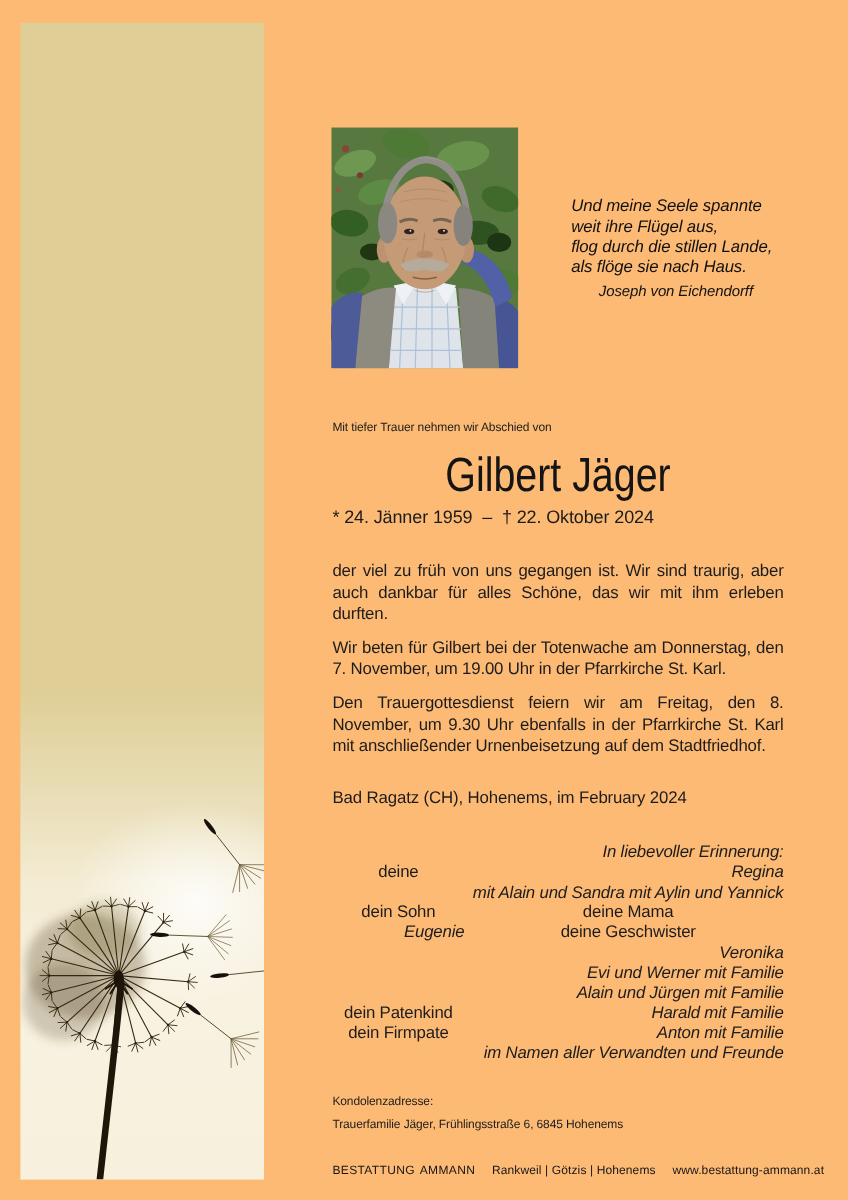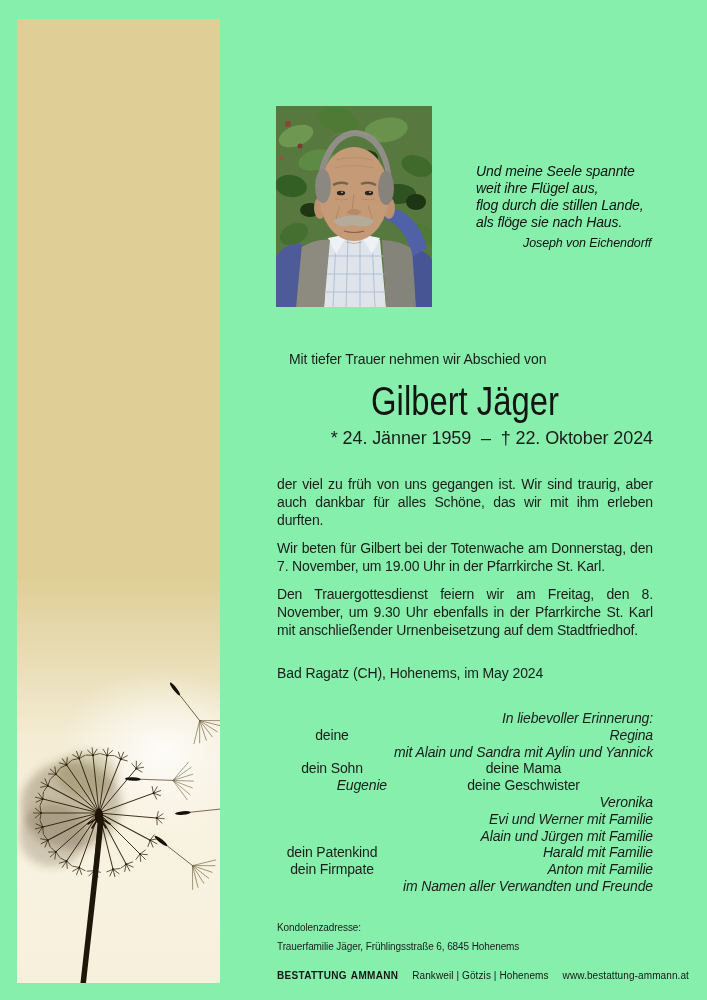--- a/index.html
+++ b/index.html
@@ -1,57 +1,57 @@
 <!DOCTYPE html>
 <html><head>
 <meta charset="utf-8">
 <style>
   * { margin:0; padding:0; box-sizing:border-box; }
   html,body { background:#ffffff; }
   body { width:707px; height:1000px; font-family:"Liberation Sans","DejaVu Sans",sans-serif; color:#1c1c1c; }
-  .page { position:relative; width:707px; height:1000px; background:#86efac; overflow:hidden; }
+  .page { position:relative; width:707px; height:1000px; background:#fdba74; overflow:hidden; }
 
   
   .side-panel {
     position:absolute; left:17px; top:19px; width:203px; height:964px;
     background:
       radial-gradient(ellipse 150px 120px at 72% 76%, rgba(255,255,255,0.85), rgba(255,255,255,0) 70%),
       linear-gradient(to bottom,#dfcf97 0%,#dfcf97 58%,#e8dcb4 66%,#f3ebd2 74%,#f8f2e1 84%,#f6f0dc 100%);
     overflow:hidden;
   }
   .side-panel svg { position:absolute; left:0; bottom:0; display:block; }
 
   
   .content { position:absolute; left:277px; top:106px; width:376px; }
 
   .photo-row { display:flex; align-items:flex-start; }
   .photo { width:156px; height:201px; flex:0 0 auto; margin-left:-1px; overflow:hidden; }
   .quote { margin-left:44px; margin-top:57px; font-style:italic; font-size:14px; line-height:17px; color:#111; letter-spacing:-0.1px; }
-  .quote .attribution { margin-top:4px; margin-left:47px; font-size:12.5px; }
-
-  .intro { margin-top:44px; font-size:14px; letter-spacing:-0.1px;margin-left:12px; }
+  .quote .attribution { margin-top:4px; margin-left:23px; font-size:12.5px; }
+
+  .intro { margin-top:44px; font-size:10px; letter-spacing:-0.1px; }
 
   .name { margin-top:12px; text-align:center; font-size:40px; font-weight:normal; line-height:1.1;
           transform:scaleX(0.82); transform-origin:center; white-space:nowrap; color:#141414; }
-  .dates { margin-top:5px; text-align:right; font-size:18px; white-space:pre; letter-spacing:-0.1px; }
+  .dates { margin-top:5px; text-align:left; font-size:15px; white-space:pre; letter-spacing:-0.1px; }
 
   .body-text { margin-top:26px; }
   .body-text p { font-size:14px; line-height:18px; text-align:justify; letter-spacing:-0.15px; margin-bottom:10px; }
   .place-date { margin-top:26px; font-size:14px; letter-spacing:-0.1px; }
 
   .family { margin-top:29px; display:grid; grid-template-columns:110px 1fr; column-gap:7px;
             font-size:14px; line-height:16.8px; letter-spacing:-0.15px; }
   .family .fl { text-align:center; white-space:nowrap; }
   .family .fn { text-align:right;font-style:italic; }
 
   .condolence { margin-top:23px; font-size:10px; line-height:19px; letter-spacing:-0.1px; }
 
   .footer { position:absolute; left:277px; top:970px; display:flex; align-items:baseline; gap:14px;
             font-size:10px; color:#161616; }
-  .footer .brand { font-weight:bold; letter-spacing:0.3px; }
+  .footer .brand { font-weight:normal; letter-spacing:0.3px; }
   .footer .brand .b2 { margin-left:4px; }
   .footer .locs, .footer .web { font-size:10px; letter-spacing:0.1px; }
 </style>
 </head>
 <body>
 
 <div class="page">
 
   <div class="side-panel">
     <svg width="203" height="420" viewBox="0 0 203 420" xmlns="http://www.w3.org/2000/svg">
@@ -219,21 +219,21 @@
 
     <h1 class="name">Gilbert Jäger</h1>
     <div class="dates">* 24. Jänner 1959  –  † 22. Oktober 2024</div>
 
     <div class="body-text">
       <p>der viel zu früh von uns gegangen ist. Wir sind traurig, aber auch dankbar für alles Schöne, das wir mit ihm erleben durften.</p>
       <p>Wir beten für Gilbert bei der Totenwache am Donnerstag, den 7. November, um 19.00 Uhr in der Pfarrkirche St. Karl.</p>
       <p>Den Trauergottesdienst feiern wir am Freitag, den 8. November, um 9.30 Uhr ebenfalls in der Pfarrkirche St. Karl mit anschließender Urnenbeisetzung auf dem Stadtfriedhof.</p>
     </div>
 
-    <div class="place-date">Bad Ragatz (CH), Hohenems, im May 2024</div>
+    <div class="place-date">Bad Ragatz (CH), Hohenems, im February 2024</div>
 
     <div class="family">
       <div class="fl"></div>
       <div class="fn">In liebevoller Erinnerung:</div>
 
       <div class="fl">deine</div>
       <div class="fn">Regina</div>
       <div class="fl"></div>
       <div class="fn">mit Alain und Sandra mit Aylin und Yannick</div>
       <div class="fl">dein Sohn</div>

